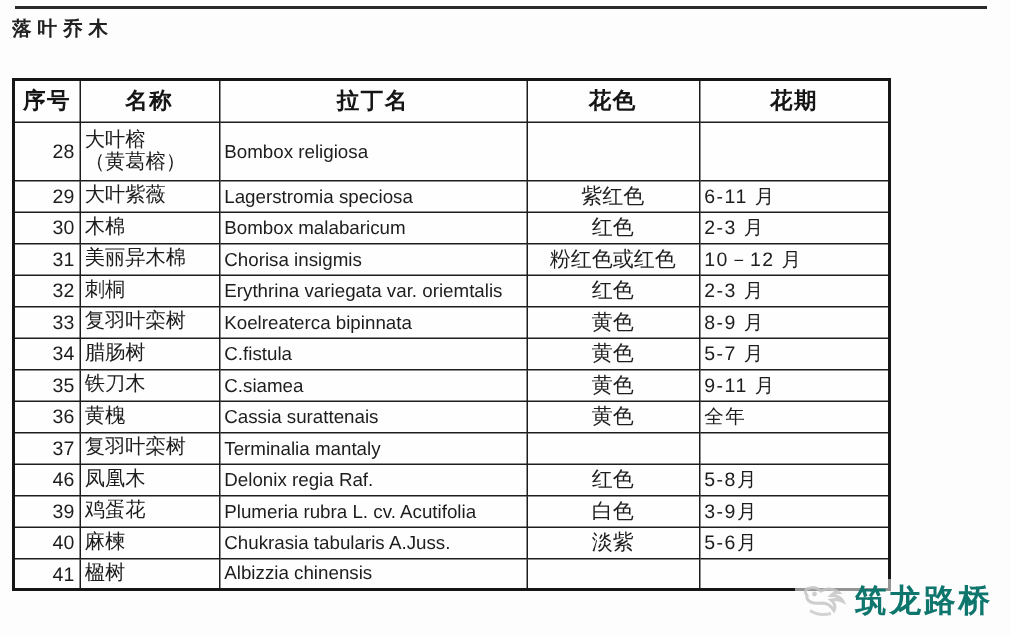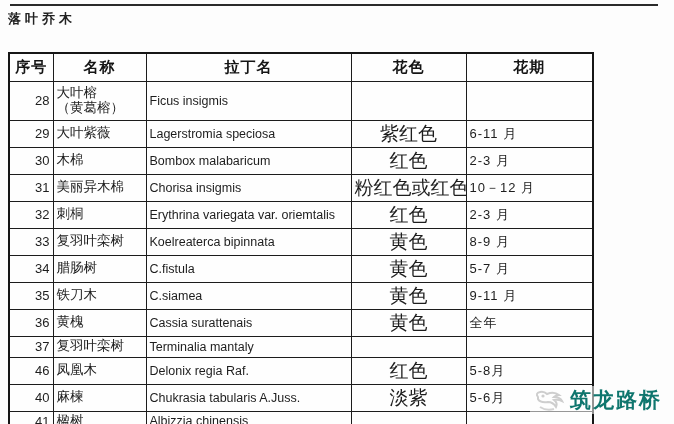--- a/index.html
+++ b/index.html
@@ -53,21 +53,21 @@
     color: #151515;
   }
   tbody tr { height: 21px; padding-left: 44px; }
   tbody tr.tall { height: 39px; }
   td { font-size: 12.5px; color: #1d1d1d; }
   td.col-no { text-align: right; padding-right: 5px; font-size: 13px; }
   td.col-name { text-align: left; font-size: 13.5px; margin-left: 16px; }
   td.col-name .name-line2 { line-height: 1.05; }
   td.col-name .name-line1 { line-height: 1.05; }
   td.col-latin { text-align: left; padding-left: 4px; font-size: 12.5px; }
-  td.col-color { text-align: center; font-size: 19px; }
+  td.col-color { text-align: center; font-size: 14px; }
   td.col-period { text-align: left; font-size: 13px; letter-spacing: 1px; }
   .watermark {
     position: absolute;
     right: 12px; bottom: 10px;
     display: flex;
     align-items: center;
     gap: 4px;
     color: #0f766e;
     font-size: 21px;
     font-weight: bold;
@@ -101,21 +101,21 @@
         <th>花期</th>
       </tr>
   </thead>
   <tbody>
       <tr class="tall">
         <td class="col-no">28</td>
         <td class="col-name">
           <div class="name-line1">大叶榕</div>
           <div class="name-line2">（黄葛榕）</div>
         </td>
-        <td class="col-latin">Ficus insigmis</td>
+        <td class="col-latin">Bombox religiosa</td>
         <td class="col-color"></td>
         <td class="col-period"></td>
       </tr>
       <tr>
         <td class="col-no">29</td>
         <td class="col-name">
           <div class="name-line1">大叶紫薇</div>
         </td>
         <td class="col-latin">Lagerstromia speciosa</td>
         <td class="col-color">紫红色</td>
@@ -194,20 +194,29 @@
         <td class="col-period"></td>
       </tr>
       <tr>
         <td class="col-no">46</td>
         <td class="col-name">
           <div class="name-line1">凤凰木</div>
         </td>
         <td class="col-latin">Delonix regia Raf.</td>
         <td class="col-color">红色</td>
         <td class="col-period">5-8月</td>
+      </tr>
+      <tr>
+        <td class="col-no">39</td>
+        <td class="col-name">
+          <div class="name-line1">鸡蛋花</div>
+        </td>
+        <td class="col-latin">Plumeria rubra L. cv. Acutifolia</td>
+        <td class="col-color">白色</td>
+        <td class="col-period">3-9月</td>
       </tr>
       <tr>
         <td class="col-no">40</td>
         <td class="col-name">
           <div class="name-line1">麻楝</div>
         </td>
         <td class="col-latin">Chukrasia tabularis A.Juss.</td>
         <td class="col-color">淡紫</td>
         <td class="col-period">5-6月</td>
       </tr>

